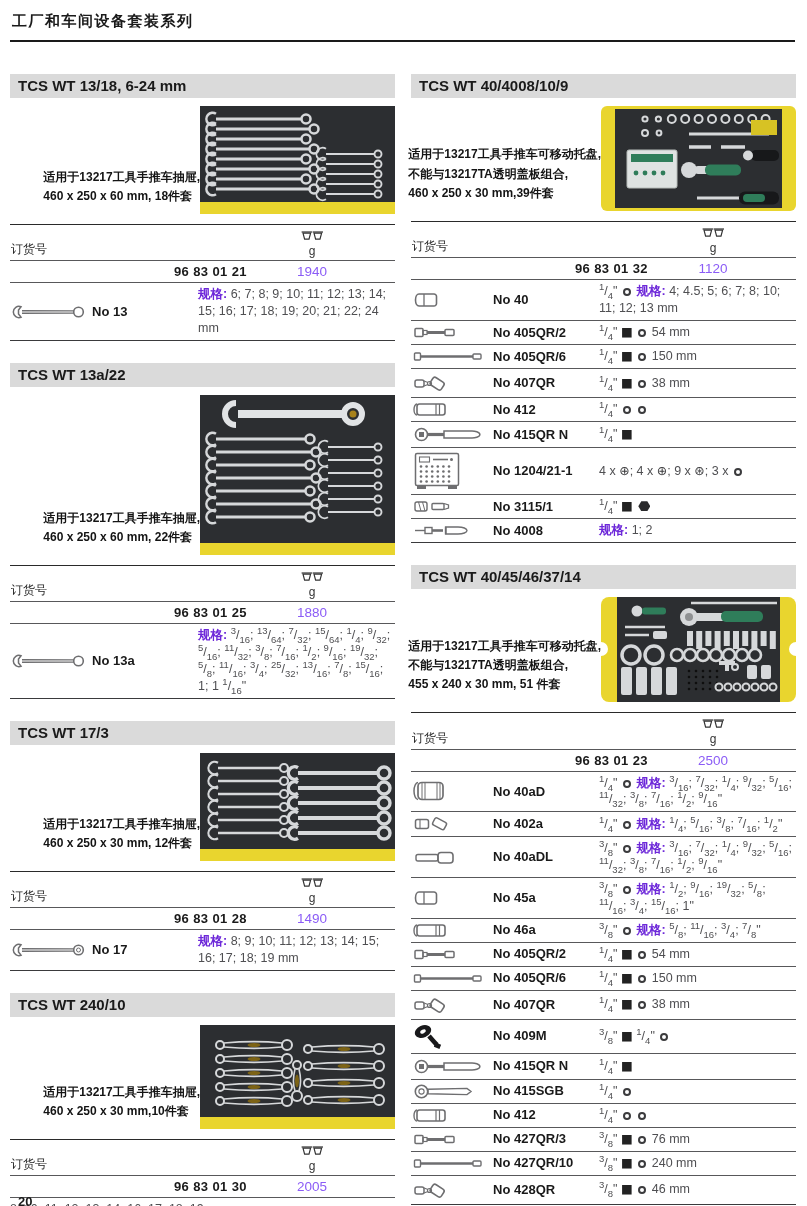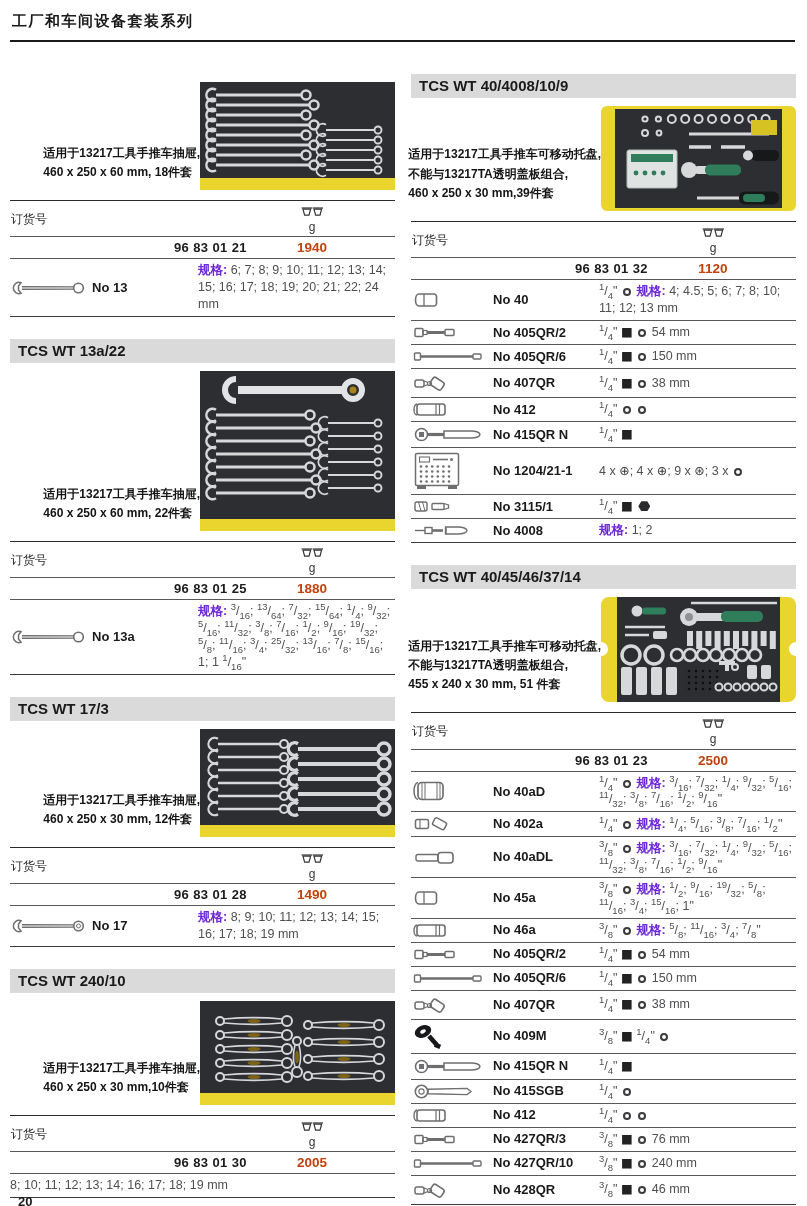--- a/index.html
+++ b/index.html
@@ -10,26 +10,26 @@
   .title-rule{border-top:2px solid #1a1a1a;margin-bottom:32px}
   .cols{display:flex;gap:16px;align-items:flex-start}
   .col{width:385px;flex:none}
   .section{margin-bottom:22px}
   .sec-header{background:#dadada;font-size:15px;font-weight:bold;padding:3px 8px 4px;line-height:17px}
   .sec-top{display:flex;justify-content:flex-end;align-items:flex-end;padding:8px 0 10px}
   .desc{font-size:12px;font-weight:bold;line-height:1.6;padding-bottom:8px;color:#141414}
   .desc .desc-line{white-space:nowrap}
   .tray{flex:none;font-size:0}
   .tbl{border-top:1.8px solid #2a2a2a}
-  .thead{display:flex;justify-content:space-between;align-items:center;padding:3px 0 2px}
+  .thead{display:flex;justify-content:space-between;align-items:flex-end;padding:3px 0 2px}
   .ordno-label{font-size:12px;color:#222;padding-left:1px}
   .wcol{width:130px;margin-right:18px;text-align:center;flex:none}
   .whead{display:flex;flex-direction:column;align-items:center;gap:0;font-size:12px;color:#333;line-height:1.1}
   .row-order{display:flex;justify-content:flex-end;align-items:center;border-top:1px solid #58585a;border-bottom:1px solid #58585a;padding:3px 0;font-size:13px;font-weight:bold;letter-spacing:.4px}
-  .row-order .w{font-weight:bold;color:#c2410c;font-size:13.5px;letter-spacing:0}
+  .row-order .w{font-weight:normal;color:#8b5cf6;font-size:13.5px;letter-spacing:0}
   .items .item{display:flex;align-items:center;border-bottom:1px solid #58585a;padding:3px 0;min-height:24px}
   .items .item:last-child{border-bottom:1.8px solid #3a3a3c}
   .icell{width:82px;flex:none;display:flex;align-items:center;padding-left:2px}
   .ncell{width:106px;flex:none;font-size:13px;font-weight:bold;line-height:1.2}
   .scell{flex:1;font-size:12.5px;color:#4f4f52;line-height:1.35;padding-right:2px;font-family:"Liberation Sans","DejaVu Sans",sans-serif}
   .scell b{color:#6d28d9}
   .scell .o{display:inline-block;width:8px;height:8px;border:2.2px solid #3b3b3d;border-radius:50%;vertical-align:-1px;margin:0 2px}
   .scell .sq{color:#222;font-size:12.5px;font-family:"DejaVu Sans",sans-serif}
   .scell .cir{font-family:"DejaVu Sans",sans-serif;color:#3b3b3d}
   .scell .hx{display:inline-block;width:12px;height:10px;background:#2b2b2d;clip-path:polygon(25% 0,75% 0,100% 50%,75% 100%,25% 100%,0% 50%);vertical-align:-1px;margin:0 2px}
@@ -39,20 +39,23 @@
 </style>
 </head>
 <body>
 
 <div class="page">
   <div class="page-title">工厂和车间设备套装系列</div>
   <div class="title-rule"></div>
   <div class="cols">
     <div class="col" id="col-left">
         <section class="section">
+    <div class="sec-header">
+      <span>TCS WT 13/18, 6-24 mm</span>
+    </div>
     <div class="sec-top">
       <div class="desc">
               <div class="desc-line">适用于13217工具手推车抽屉,</div>
               <div class="desc-line">460 x 250 x 60 mm,  18件套</div>
             </div>
       <div class="tray"><svg width="195" height="108" viewBox="0 0 195 108">
                 <rect width="195" height="108" fill="#2c2e31"></rect>
                 <path d="M16,7.8 a6.2,6.2 0 1 0 0,10.4" fill="none" stroke="#d6d8da" stroke-width="2.55"></path>
                 <line x1="16" y1="13" x2="101.5" y2="13" stroke="#d6d8da" stroke-width="3"></line>
                 <circle cx="106" cy="13" r="4.5" fill="none" stroke="#d6d8da" stroke-width="2.55"></circle>

